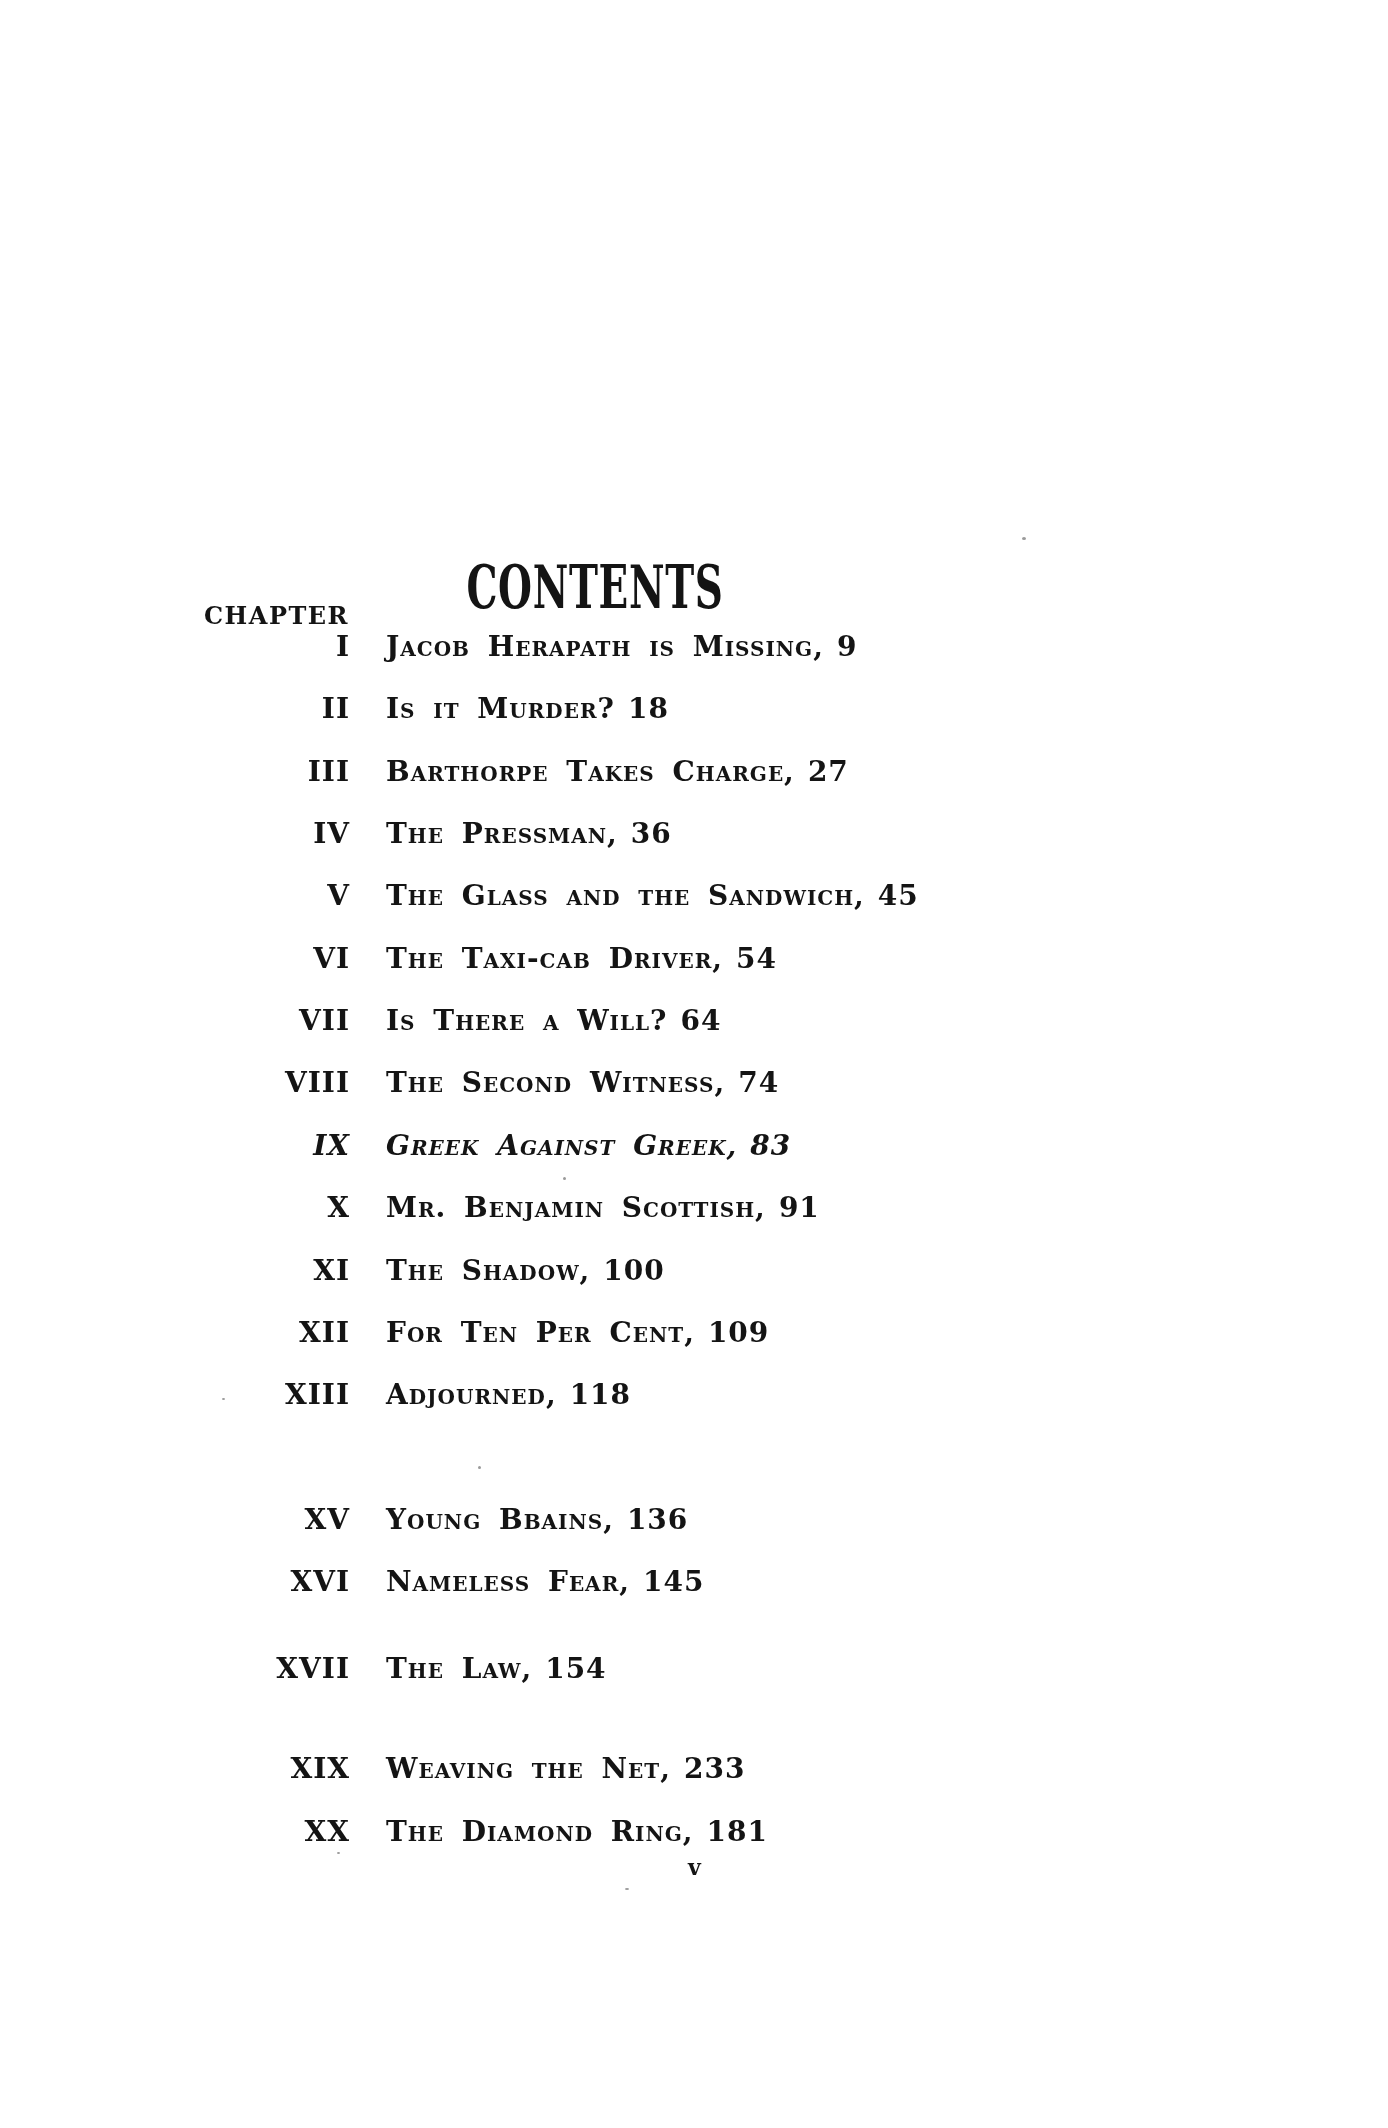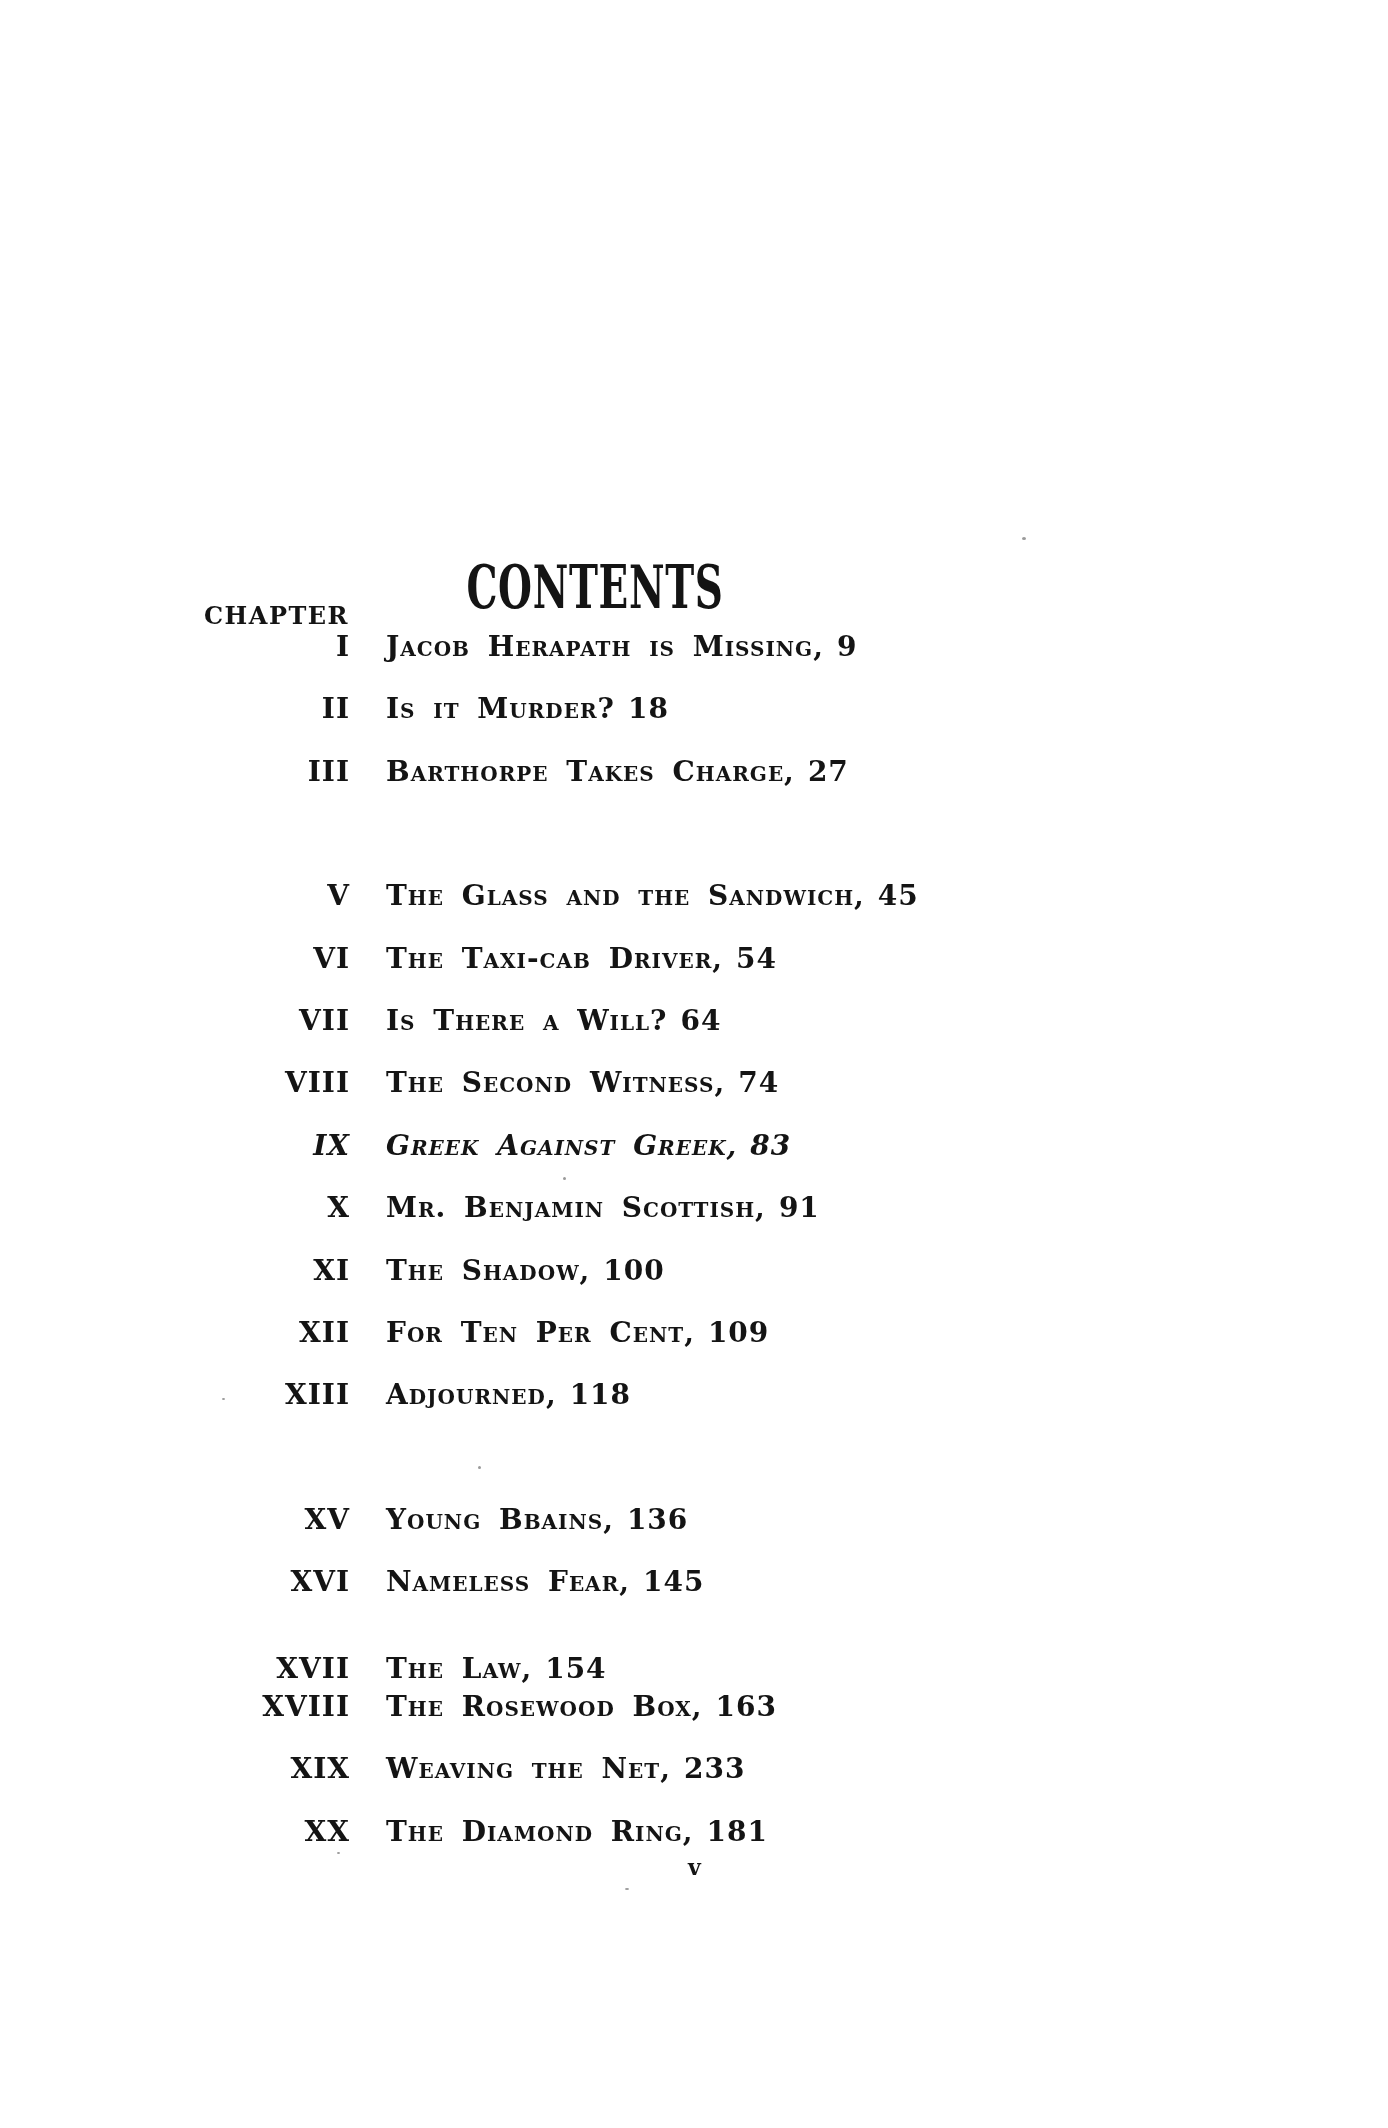--- a/index.html
+++ b/index.html
@@ -97,33 +97,33 @@
 <div class="page" style="color: rgb(20, 20, 20); background: rgb(255, 255, 255);">
 
   <h1 class="heading">CONTENTS</h1>
 
   <div class="chapter-label">CHAPTER</div>
 
   <div class="toc">
       <div class="toc-row" style="top: 625px;"><span class="numeral">I</span><span class="title">Jacob Herapath is Missing,</span><span class="pageno">9</span></div>
       <div class="toc-row" style="top: 687px;"><span class="numeral">II</span><span class="title">Is it Murder?</span><span class="pageno">18</span></div>
       <div class="toc-row" style="top: 750px;"><span class="numeral">III</span><span class="title">Barthorpe Takes Charge,</span><span class="pageno">27</span></div>
+      <div class="toc-row" style="top: 812px;"><span class="numeral">IV</span><span class="title">The Pressman,</span><span class="pageno">36</span></div>
       <div class="toc-row" style="top: 874px;"><span class="numeral">V</span><span class="title">The Glass and the Sandwich,</span><span class="pageno">45</span></div>
       <div class="toc-row" style="top: 937px;"><span class="numeral">VI</span><span class="title">The Taxi-cab Driver,</span><span class="pageno">54</span></div>
       <div class="toc-row" style="top: 999px;"><span class="numeral">VII</span><span class="title">Is There a Will?</span><span class="pageno">64</span></div>
       <div class="toc-row" style="top: 1061px;"><span class="numeral">VIII</span><span class="title">The Second Witness,</span><span class="pageno">74</span></div>
       <div class="toc-row" style="top: 1124px; font-style: italic;"><span class="numeral">IX</span><span class="title">Greek Against Greek,</span><span class="pageno">83</span></div>
       <div class="toc-row" style="top: 1186px;"><span class="numeral">X</span><span class="title">Mr. Benjamin Scottish,</span><span class="pageno">91</span></div>
       <div class="toc-row" style="top: 1249px;"><span class="numeral">XI</span><span class="title">The Shadow,</span><span class="pageno">100</span></div>
       <div class="toc-row" style="top: 1311px;"><span class="numeral">XII</span><span class="title">For Ten Per Cent,</span><span class="pageno">109</span></div>
       <div class="toc-row" style="top: 1373px;"><span class="numeral">XIII</span><span class="title">Adjourned,</span><span class="pageno">118</span></div>
       <div class="toc-row" style="top: 1498px;"><span class="numeral">XV</span><span class="title">Young Bbains,</span><span class="pageno">136</span></div>
       <div class="toc-row" style="top: 1560px;"><span class="numeral">XVI</span><span class="title">Nameless Fear,</span><span class="pageno">145</span></div>
       <div class="toc-row" style="top: 1623px; margin-top: 24px;"><span class="numeral">XVII</span><span class="title">The Law,</span><span class="pageno">154</span></div>
-      <div class="toc-row" style="top: 1685px;"><span class="numeral">XVIII</span><span class="title">The Rosewood Box,</span><span class="pageno">163</span></div>
       <div class="toc-row" style="top: 1747px;"><span class="numeral">XIX</span><span class="title">Weaving the Net,</span><span class="pageno">233</span></div>
       <div class="toc-row" style="top: 1810px;"><span class="numeral">XX</span><span class="title">The Diamond Ring,</span><span class="pageno">181</span></div>
     </div>
 
   <div class="folio">v</div>
 
   <div class="speck" style="left:1022px; top:537px; width:4px; height:3px;"></div>
   <div class="speck" style="left:563px;  top:1177px; width:3px; height:3px;"></div>
   <div class="speck" style="left:478px;  top:1466px; width:3px; height:3px;"></div>
   <div class="speck" style="left:222px;  top:1398px; width:3px; height:2px;"></div>

